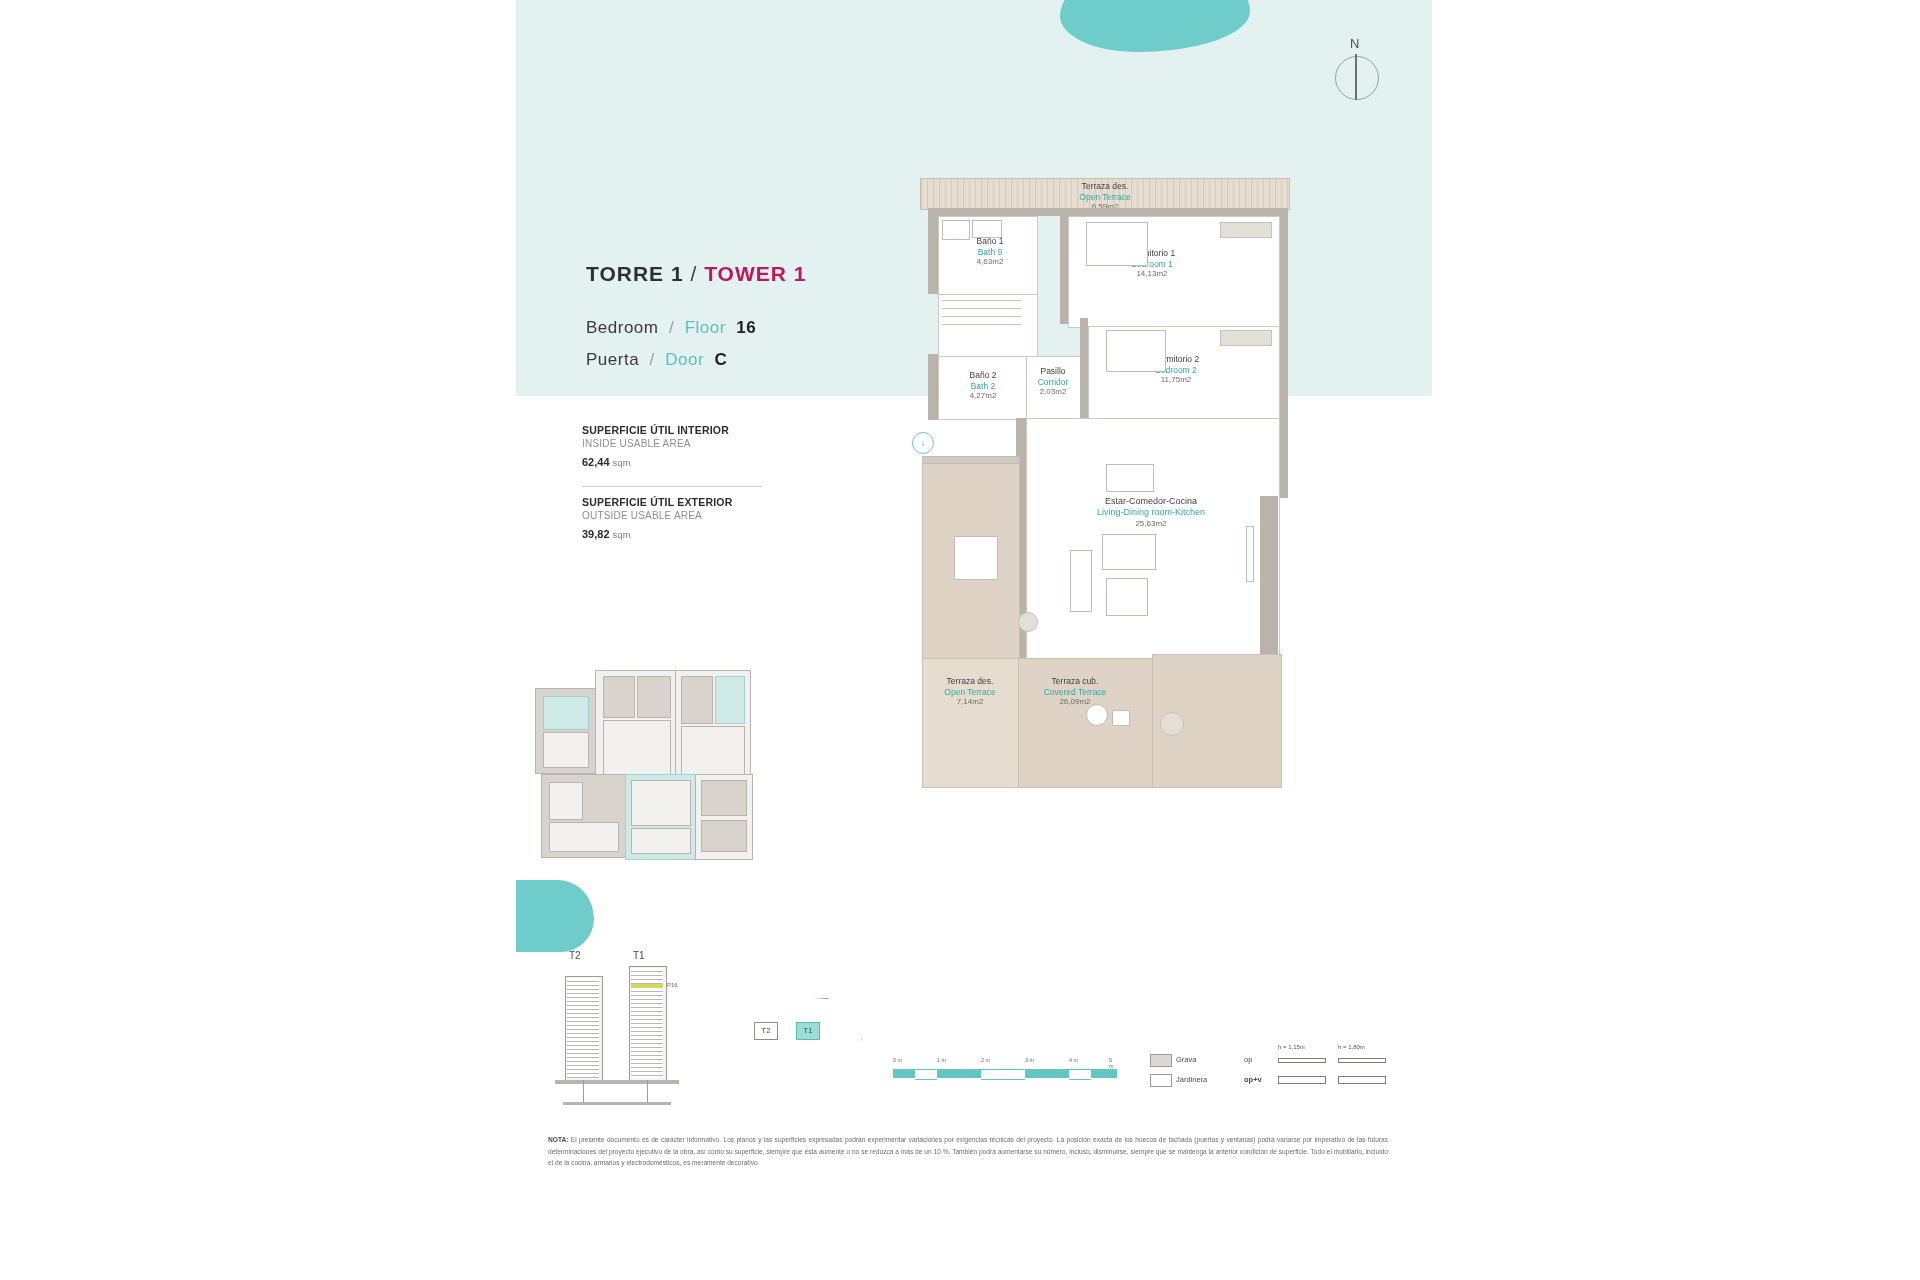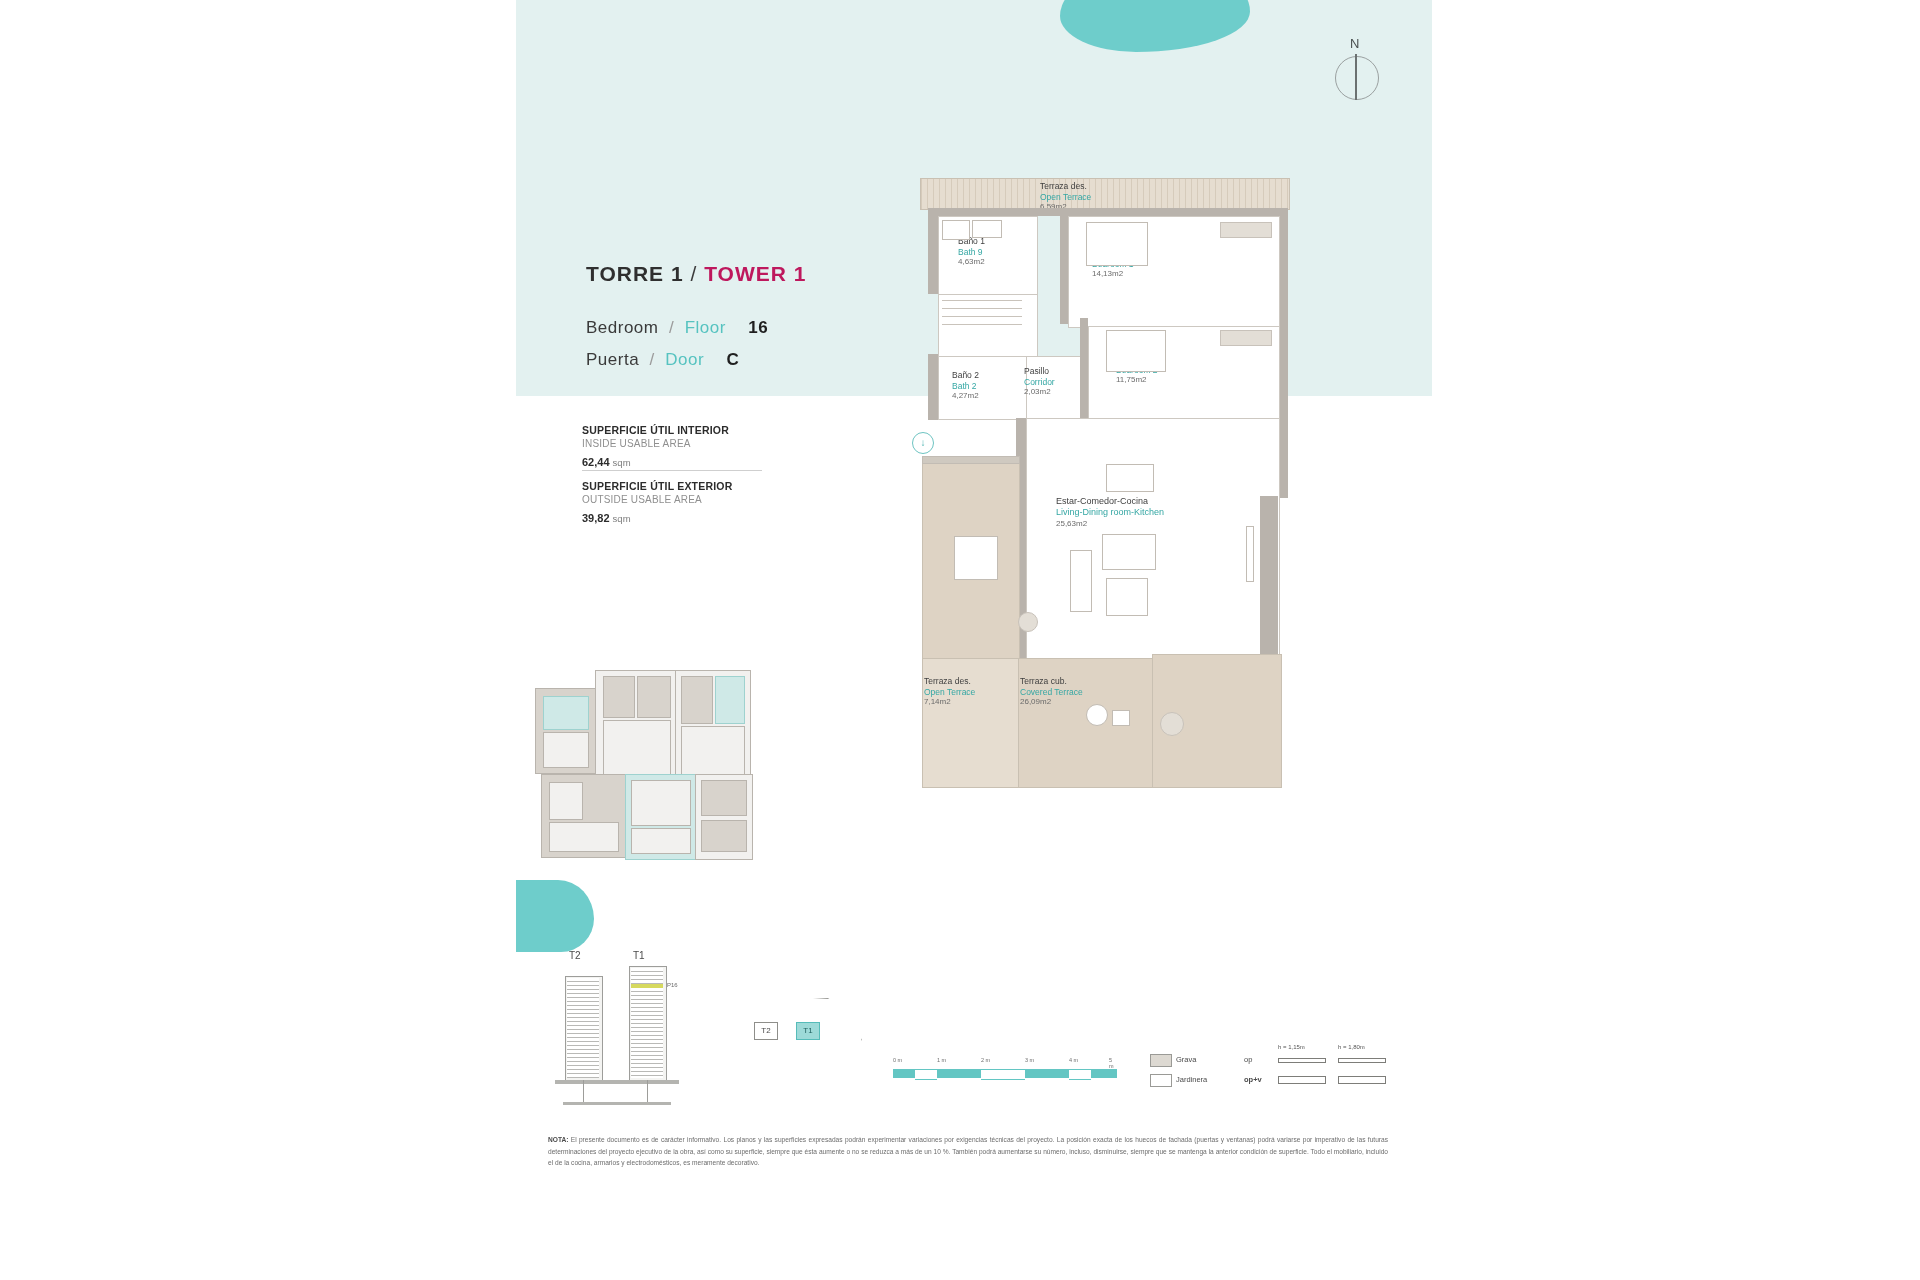--- a/index.html
+++ b/index.html
@@ -48,26 +48,26 @@
   .title{
     position:absolute;left:586px;top:262px;font-size:21px;letter-spacing:1px;
   }
   .title b{font-weight:bold;color:#2f2f2f;}
   .title .tw{color:#be185d;font-weight:bold;}
   .rowline{
     position:absolute;left:586px;font-size:17px;color:#3a3a3a;letter-spacing:.5px;
   }
   .rowline .sep{color:#9c9c9c;}
   .rowline .en{color:#56c3c0;}
-  .rowline .val{font-weight:bold;color:#1f1f1f;margin-left:12px;}
+  .rowline .val{font-weight:bold;color:#1f1f1f;}
   .r1{top:318px;}
   .r2{top:350px;}
 
   .areas{position:absolute;left:582px;top:424px;width:180px;}
-  .area-block{padding-bottom:2px;margin-bottom:9px;border-bottom:1px solid #cfcfcf;}
+  .area-block{padding-bottom:18px;margin-bottom:9px;border-bottom:1px solid #cfcfcf;}
   .area-block:last-child{border-bottom:none;}
   .a-es{font-size:10.5px;font-weight:bold;color:#2c2c2c;letter-spacing:.2px;line-height:1.25;}
   .a-en{font-size:10px;color:#8f8f8f;letter-spacing:.2px;margin-top:1px;}
   .a-val{font-size:11px;color:#2c2c2c;margin-top:7px;}
   .a-val b{font-weight:bold;}
   .a-val span{font-size:9.5px;color:#7d7d7d;}
 
   
   .keyplan{
     position:absolute;left:535px;top:670px;width:256px;height:200px;
@@ -82,21 +82,21 @@
   .wall{background:#b9b3ac;}
   .floorw{background:#ffffff;border:1px solid #cdc8c1;}
   .terr{background:#ded3c4;}
   .terr2{background:#e6ddd0;}
   .hatch{
     background:
       repeating-linear-gradient(90deg,#d6cbbb 0 1px,rgba(0,0,0,0) 1px 6px),
       #e6ddd0;
   }
   .roomlbl{
-    position:absolute;line-height:1.25;
+    position:absolute;text-align:center;line-height:1.25;
     font-size:8.5px;color:#3f3f3f;white-space:nowrap;
   }
   .roomlbl .en{color:#35a7a4;}
   .roomlbl .sq{color:#6b6b6b;font-size:8px;}
   .thin{position:absolute;background:#c9c3bb;}
   .furn{position:absolute;border:1px solid #c2bcb4;background:#ffffff;}
   .furn.round{border-radius:50%;}
   .furn.g{background:#e3ded6;border-color:#c8c2ba;}
   .furn.dark{background:#cfc9c0;}
   .dooricon{

